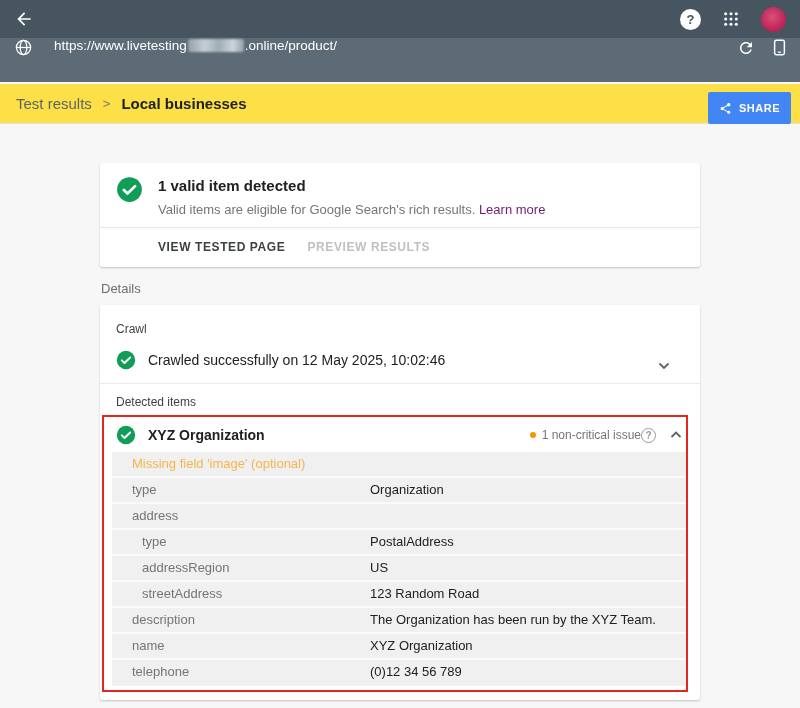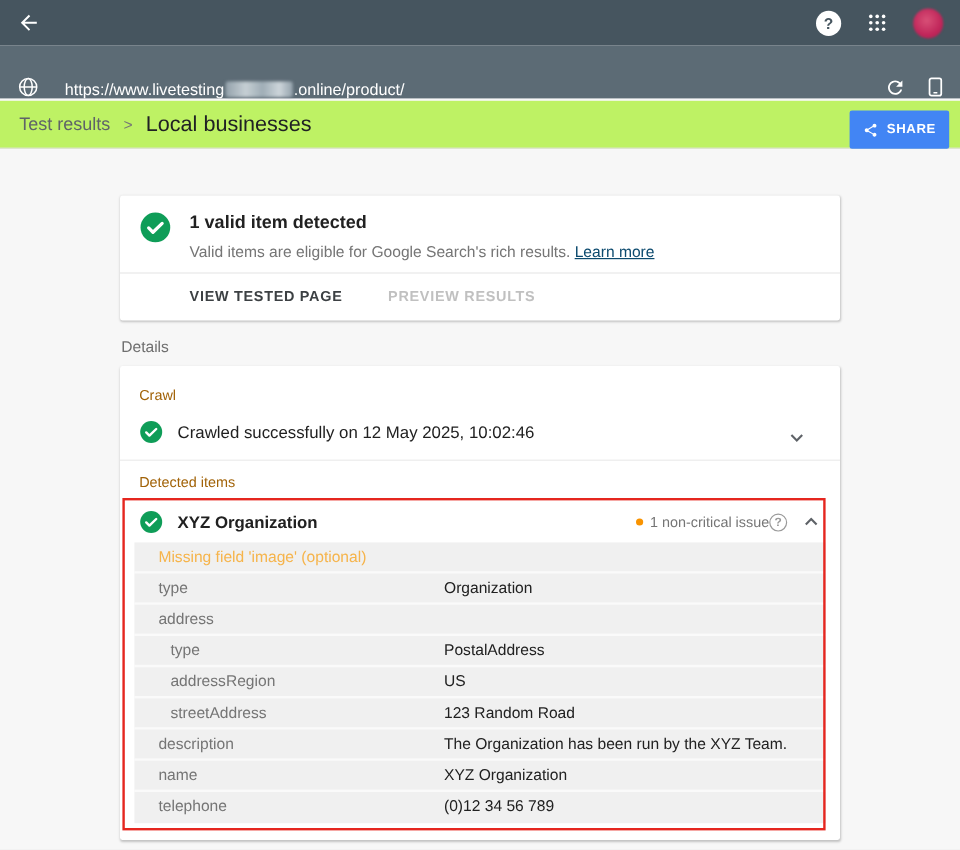--- a/index.html
+++ b/index.html
@@ -18,54 +18,54 @@
   .back-btn{margin-right:18px}
   .appbar-title{color:#fff;font-size:16px;letter-spacing:.2px}
   .appbar-right{margin-left:auto;display:flex;align-items:center;gap:22px}
   .help-circle{width:21px;height:21px;border-radius:50%;background:#fff;color:var(--appbar-bg);
     font-size:13px;font-weight:bold;display:flex;align-items:center;justify-content:center}
   .avatar{width:25px;height:25px;border-radius:50%;
     background:radial-gradient(circle at 45% 40%,#d85077 0%,#c0265a 60%,#a81c4d 100%);filter:blur(.7px)}
 
   
   .urlbar{position:absolute;left:0;top:38px;width:100%;height:44px;background:var(--urlbar-bg);
-    display:flex;align-items:flex-end;padding:0 14px}
+    display:flex;align-items:flex-start;padding:0 14px}
   .globe{margin-right:21px;display:flex}
   .url-text{color:#fff;font-size:13.5px;display:flex;align-items:center;white-space:pre}
   .redacted{display:inline-block;width:56px;height:13px;margin:0 1px;border-radius:2px;
     background:linear-gradient(90deg,#93a1ab,#c6cfd4 30%,#9fadb6 55%,#cdd5da 80%,#93a1ab);filter:blur(1.3px)}
   .urlbar-right{margin-left:auto;display:flex;align-items:center;gap:18px}
 
   
-  .crumbbar{position:absolute;left:0;top:84px;width:100%;height:40px;background:#bef264;
+  .crumbbar{position:absolute;left:0;top:84px;width:100%;height:40px;background:#fde047;
     border-bottom:1px solid #e2e2e2;display:flex;align-items:center;padding:0 16px}
   .crumb-parent{color:#5f6368;font-size:15px;cursor:pointer}
   .crumb-sep{color:#757575;margin:0 11px;font-size:13px}
-  .crumb-current{color:#202124;font-size:18px;font-weight:400}
+  .crumb-current{color:#202124;font-size:15px;font-weight:700}
   .share-btn{position:absolute;right:9px;top:8px;height:26px;padding:16px 11px;background:var(--accent-blue);
     color:#fff;font-size:11px;font-weight:700;letter-spacing:.5px;border:none;border-radius:2px;
     display:flex;align-items:center;gap:7px;cursor:pointer}
 
   
   .card{position:absolute;background:#fff;border-radius:2px;box-shadow:0 1px 2px rgba(0,0,0,.22)}
   .summary-card{left:100px;top:163px;width:600px;height:104px}
   .check-icon{color:var(--success-green)}
   .check-lg{position:absolute;left:16px;top:13px}
   .summary-title{position:absolute;left:58px;top:14px;font-size:15px;font-weight:700;color:#212121}
   .summary-sub{position:absolute;left:58px;top:39px;font-size:13px;color:#757575}
-  .learn-more{text-decoration:underline;color:#0c4a6e;cursor:pointer}
+  .learn-more{color:#701a75;cursor:pointer}
   .summary-divider{position:absolute;left:0;top:64px;width:100%;height:1px;background:#e8e8e8}
-  .summary-actions{position:absolute;left:58px;top:64px;height:40px;display:flex;align-items:center;gap:38px}
+  .summary-actions{position:absolute;left:58px;top:64px;height:40px;display:flex;align-items:center;gap:22px}
   .action-btn{font-size:12px;font-weight:700;letter-spacing:.6px;color:#3c4043;background:none;border:none;cursor:pointer}
   .action-btn.disabled{color:#c0c0c0}
 
   .details-label{position:absolute;left:101px;top:281px;font-size:13px;color:#6f6f6f}
 
   .details-card{left:100px;top:305px;width:600px;height:395px}
-  .mini-label{position:absolute;font-size:12px;color:#a16207}
+  .mini-label{position:absolute;font-size:12px;color:#404040}
   .crawl-label{left:16px;top:17px}
   .crawl-row{position:absolute;left:0;top:38px;width:100%;height:34px;cursor:pointer}
   .check-sm{position:absolute;left:16px;top:7px}
   .crawl-text{position:absolute;left:48px;top:9px;font-size:14px;color:#212121}
   .crawl-chevron{position:absolute;right:30px;top:13px}
   .details-divider{position:absolute;left:0;top:78px;width:100%;height:1px;background:#ececec}
   .detected-label{left:16px;top:90px}
 
   .item-row{position:absolute;left:0;top:112px;width:100%;height:36px;cursor:pointer}
   .item-check{position:absolute;left:16px;top:8px}

